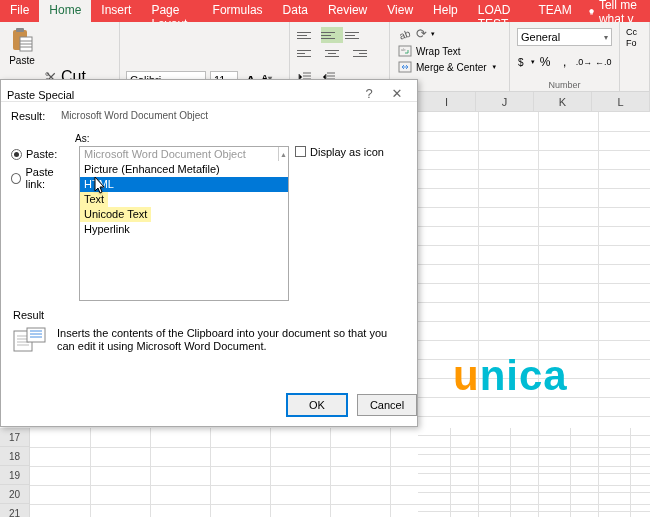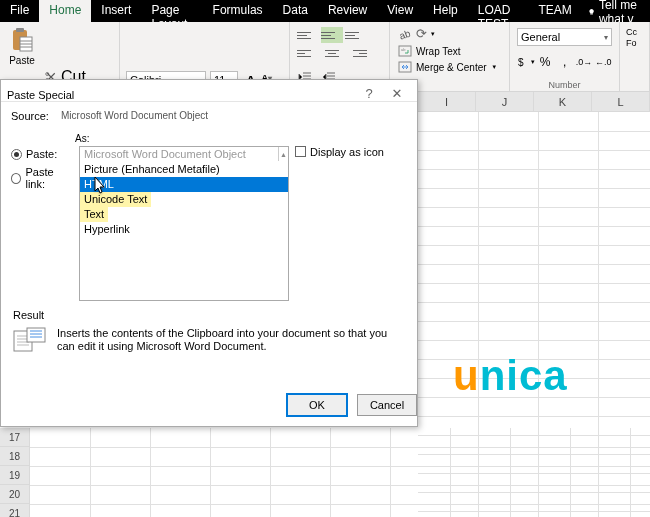--- a/index.html
+++ b/index.html
@@ -1,19 +1,19 @@
 <!DOCTYPE html>
 <html><head>
 <meta charset="utf-8">
 <style>
   * { box-sizing: border-box; font-family: "Segoe UI", Tahoma, sans-serif; }
   html, body { margin: 0; padding: 0; width: 650px; height: 517px; overflow: hidden; background: #fff; }
 
   
-  .ribbon-tabs { height: 22px; background: #000000; display: flex; align-items: stretch; font-size: 12px; color: #fff; }
+  .ribbon-tabs { height: 22px; background: #ef4444; display: flex; align-items: stretch; font-size: 12px; color: #fff; }
   .ribbon-tabs .tab { padding: 3px 10px 0; cursor: pointer; }
   .ribbon-tabs .tab.active { background: #f3f2f1; color: #217346; font-weight: 400; }
   .search-ribbon { margin-left: auto; display: flex; align-items: center; padding: 12px 6px; gap: 4px; }
   .search-ribbon svg { width: 12px; height: 12px; }
 
   
   .ribbon { height: 70px; background: #f3f2f1; border-bottom: 1px solid #d6d6d6; display: flex; align-items: stretch; position: relative; }
   .grp { border-right: 1px solid #d6d6d6; display: flex; flex-direction: column; position: relative; padding: 2px 4px 0; }
   .clipboard-grp { width: 120px; }
   .paste-big { display: flex; flex-direction: column; align-items: center; width: 36px; padding-top: 3px; float: left; }
@@ -382,43 +382,43 @@
 </div>
 
 <div class="dialog">
   <div class="dlg-titlebar">
     <div class="dlg-title">Paste Special</div>
     <div class="tbtn">?</div>
     <div class="tbtn close">✕</div>
   </div>
   <div class="dlg-body">
     <div class="src-row">
-      <div class="lbl">Source:</div>
+      <div class="lbl">Result:</div>
       <div class="val">
         <div>Microsoft Word Document Object</div>
       </div>
     </div>
     <div class="as-label">As:</div>
     <div class="mid">
       <div class="radio-col">
         <label class="radio sel">
             <span class="disc"></span>
             <span>Paste:</span>
           </label>
         <label class="radio">
             <span class="disc"></span>
             <span>Paste link:</span>
           </label>
       </div>
       <div class="listbox">
         <div class="li dis">Microsoft Word Document Object</div>
         <div class="li">Picture (Enhanced Metafile)</div>
         <div><span class="li sel">HTML</span></div>
+        <div><span class="li hot">Text</span></div>
         <div><span class="li hot">Unicode Text</span></div>
-        <div><span class="li hot">Text</span></div>
         <div class="li">Hyperlink</div>
         <div class="sb">▲</div>
         <div class="cursor" style="left:14px;top:29px">
           <svg viewBox="0 0 14 20">
               <path d="M1 1l0 14 3-3 2 5 2-1-2-5 4 0z" fill="#fff" stroke="#000" stroke-width="1"></path>
             </svg>
         </div>
       </div>
       <div class="icon-col">
         <span class="chk"></span>

